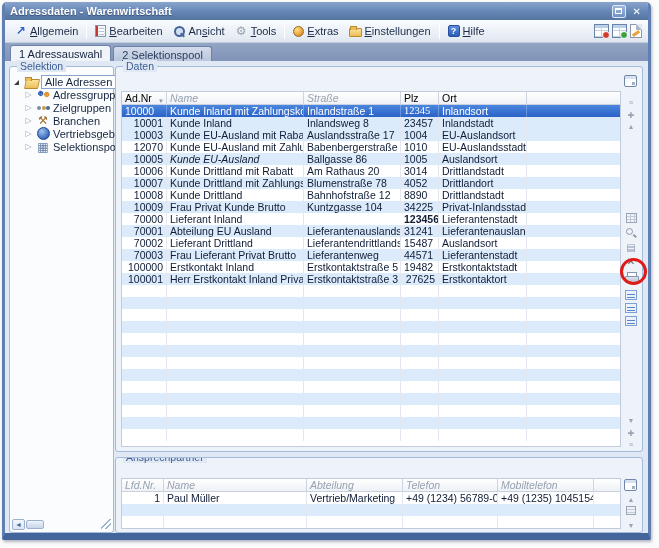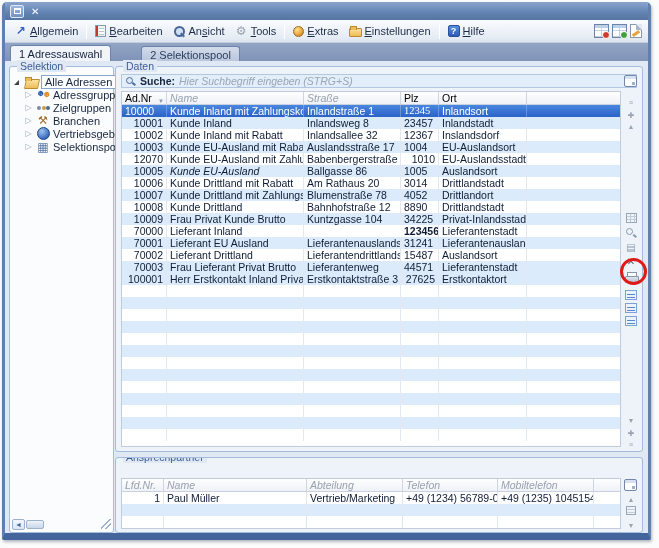--- a/index.html
+++ b/index.html
@@ -51,21 +51,21 @@
   .tblicon.red::after { background:#cf3b2e; }
   .tblicon.green::after { background:#3f9f3c; }
   .newdoc { width:12px; height:14px; background:#fdfdfd; border:1px solid #8b97a9; position:relative; }
   .newdoc::before { content:""; position:absolute; right:-1px; top:-1px; border:3px solid #dfe8f3; border-left-color:#aab6c6; border-bottom-color:#aab6c6; }
   .newdoc::after { content:""; position:absolute; left:1px; bottom:2px; width:8px; height:3px; background:#e8a23b; transform:rotate(-35deg); }
 
   
   .tabstrip { height:18px; background:linear-gradient(180deg,#93a5c4,#8093b8); display:flex; align-items:flex-end; padding:0 0 0 5px; }
   .tab { font-size:11px; padding:2px 8px 1px 8px; border:1px solid #6d83ab; border-bottom:none; border-radius:3px 3px 0 0; margin-right:2px; white-space:nowrap; }
   .tab.active { background:#f1f5fa; color:#15233f; position:relative; top:1px; padding-bottom:2px; }
-  .tab.inactive { background:linear-gradient(#d3dcea,#b9c6dc); color:#2c3c5c; height:15px;margin-left:28px; }
+  .tab.inactive { background:linear-gradient(#d3dcea,#b9c6dc); color:#2c3c5c; height:15px; }
   .tab u { text-decoration:underline; }
 
   
   .content { position:relative; height:479px; background:#dfe8f3; }
   .group { position:absolute; border:1px solid #a3bbdc; border-radius:3px; background:#fbfcfe; }
   .grouplabel { position:absolute; top:-7px; left:7px; background:#dfe8f3; padding:0 3px; font-size:10.5px; color:#3c5e96; line-height:12px; white-space:nowrap; }
   .g-selektion { left:4px; top:5px; width:105px; height:467px; }
   .g-daten { left:110px; top:5px; width:528px; height:386px; background:#eef3fa; }
   .g-ansprech { left:110px; top:396px; width:528px; height:76px; background:#eef3fa; overflow:hidden; }
 
@@ -146,20 +146,21 @@
   .cside .sgl { width:16px; }
   .c-grid { position:absolute; left:3px; top:28px; width:10px; height:9px; border:1px solid #9aa6b6;
     background:repeating-linear-gradient(180deg,transparent 0 2px,#c2cbd8 2px 3px); }
 </style>
 </head>
 <body>
 
 <div class="window">
 
   <div class="titlebar">
+    <span class="title">Adressdaten - Warenwirtschaft</span>
     <span class="tb-btns">
       <span class="btn-restore">
           <span class="restore-glyph"></span>
         </span>
       <span class="btn-close">✕</span>
     </span>
   </div>
 
   <div class="menubar">
     <div class="menus" id="menus">
@@ -257,25 +258,20 @@
         </div>
       <div class="hscroll">
         <span class="hs-btn">◄</span>
         <span class="hs-thumb"></span>
         <span class="hs-grip"></span>
       </div>
     </div>
 
     <div class="group g-daten">
       <span class="grouplabel">Daten</span>
-      <div class="searchbar">
-        <span class="search-glass"></span>
-        <span class="search-label">Suche:</span>
-        <span class="search-ph">Hier Suchbegriff eingeben (STRG+S)</span>
-      </div>
       <div class="grid grid-main" id="grid-main">
           <div class="grow ghead">
             <div class="gcell" style="width: 45px; padding-right: 10px;">Ad.Nr<span class="sortglyph">▼</span></div>
             <div class="gcell muted" style="width: 137px;">Name</div>
             <div class="gcell muted" style="width: 97px;">Straße</div>
             <div class="gcell" style="width: 38px;">Plz</div>
             <div class="gcell" style="width: 88px;">Ort</div>
             <div class="gcell" style="width: 102px;"></div>
           </div>
           <div class="grow row-sel">
@@ -287,41 +283,33 @@
             <div class="gcell" style="width: 102px;"></div>
           </div>
           <div class="grow row-blue">
             <div class="gcell num" style="width: 45px;">10001</div>
             <div class="gcell" style="width: 137px;">Kunde Inland</div>
             <div class="gcell" style="width: 97px;">Inlandsweg 8</div>
             <div class="gcell" style="width: 38px;">23457</div>
             <div class="gcell" style="width: 88px;">Inlandstadt</div>
             <div class="gcell" style="width: 102px;"></div>
           </div>
-          <div class="grow row-white">
-            <div class="gcell num" style="width: 45px;">10002</div>
-            <div class="gcell" style="width: 137px;">Kunde Inland mit Rabatt</div>
-            <div class="gcell" style="width: 97px;">Inlandsallee 32</div>
-            <div class="gcell" style="width: 38px;">12367</div>
-            <div class="gcell" style="width: 88px;">Inslandsdorf</div>
-            <div class="gcell" style="width: 102px;"></div>
-          </div>
           <div class="grow row-blue">
             <div class="gcell num" style="width: 45px;">10003</div>
             <div class="gcell" style="width: 137px;">Kunde EU-Ausland mit Rabatt</div>
             <div class="gcell" style="width: 97px;">Auslandsstraße 17</div>
             <div class="gcell" style="width: 38px;">1004</div>
             <div class="gcell" style="width: 88px;">EU-Auslandsort</div>
             <div class="gcell" style="width: 102px;"></div>
           </div>
           <div class="grow row-white">
             <div class="gcell num" style="width: 45px;">12070</div>
             <div class="gcell" style="width: 137px;">Kunde EU-Ausland mit Zahlungskonditionen</div>
             <div class="gcell" style="width: 97px;">Babenbergerstraße 125</div>
-            <div class="gcell" style="width: 38px; text-align: right;">1010</div>
+            <div class="gcell" style="width: 38px;">1010</div>
             <div class="gcell" style="width: 88px;">EU-Auslandsstadt</div>
             <div class="gcell" style="width: 102px;"></div>
           </div>
           <div class="grow row-blue">
             <div class="gcell num" style="width: 45px;">10005</div>
             <div class="gcell" style="width: 137px; font-style: italic;">Kunde EU-Ausland</div>
             <div class="gcell" style="width: 97px;">Ballgasse 86</div>
             <div class="gcell" style="width: 38px;">1005</div>
             <div class="gcell" style="width: 88px;">Auslandsort</div>
             <div class="gcell" style="width: 102px;"></div>
@@ -361,40 +349,48 @@
           <div class="grow row-white">
             <div class="gcell num" style="width: 45px;">70000</div>
             <div class="gcell" style="width: 137px;">Lieferant Inland</div>
             <div class="gcell" style="width: 97px; margin-top: 44px;">Lieferantenstraße 10</div>
             <div class="gcell" style="width: 38px; font-weight: bold;">123456</div>
             <div class="gcell" style="width: 88px;">Lieferantenstadt</div>
             <div class="gcell" style="width: 102px;"></div>
           </div>
           <div class="grow row-blue">
             <div class="gcell num" style="width: 45px;">70001</div>
-            <div class="gcell" style="width: 137px;">Lieferant EU Ausland</div>
+            <div class="gcell" style="width: 137px;">Abteilung EU Ausland</div>
             <div class="gcell" style="width: 97px;">Lieferantenauslandsweg 2</div>
             <div class="gcell" style="width: 38px;">31241</div>
             <div class="gcell" style="width: 88px;">Lieferantenauslandsort</div>
             <div class="gcell" style="width: 102px;"></div>
           </div>
           <div class="grow row-white">
             <div class="gcell num" style="width: 45px;">70002</div>
             <div class="gcell" style="width: 137px;">Lieferant Drittland</div>
             <div class="gcell" style="width: 97px;">Lieferantendrittlandsstraße 65</div>
             <div class="gcell" style="width: 38px;">15487</div>
             <div class="gcell" style="width: 88px;">Auslandsort</div>
             <div class="gcell" style="width: 102px;"></div>
           </div>
           <div class="grow row-blue">
             <div class="gcell num" style="width: 45px;">70003</div>
             <div class="gcell" style="width: 137px;">Frau Lieferant Privat Brutto</div>
             <div class="gcell" style="width: 97px;">Lieferantenweg</div>
             <div class="gcell" style="width: 38px;">44571</div>
             <div class="gcell" style="width: 88px;">Lieferantenstadt</div>
+            <div class="gcell" style="width: 102px;"></div>
+          </div>
+          <div class="grow row-white">
+            <div class="gcell num" style="width: 45px;">100000</div>
+            <div class="gcell" style="width: 137px;">Erstkontakt Inland</div>
+            <div class="gcell" style="width: 97px;">Erstkontaktstraße 5</div>
+            <div class="gcell" style="width: 38px;">19482</div>
+            <div class="gcell" style="width: 88px;">Erstkontaktstadt</div>
             <div class="gcell" style="width: 102px;"></div>
           </div>
           <div class="grow row-blue">
             <div class="gcell num" style="width: 45px;">100001</div>
             <div class="gcell" style="width: 137px;">Herr Erstkontakt Inland Privat</div>
             <div class="gcell" style="width: 97px;">Erstkontaktstraße 3</div>
             <div class="gcell" style="width: 38px; text-align: right;">27625</div>
             <div class="gcell" style="width: 88px;">Erstkontaktort</div>
             <div class="gcell" style="width: 102px;"></div>
           </div>

